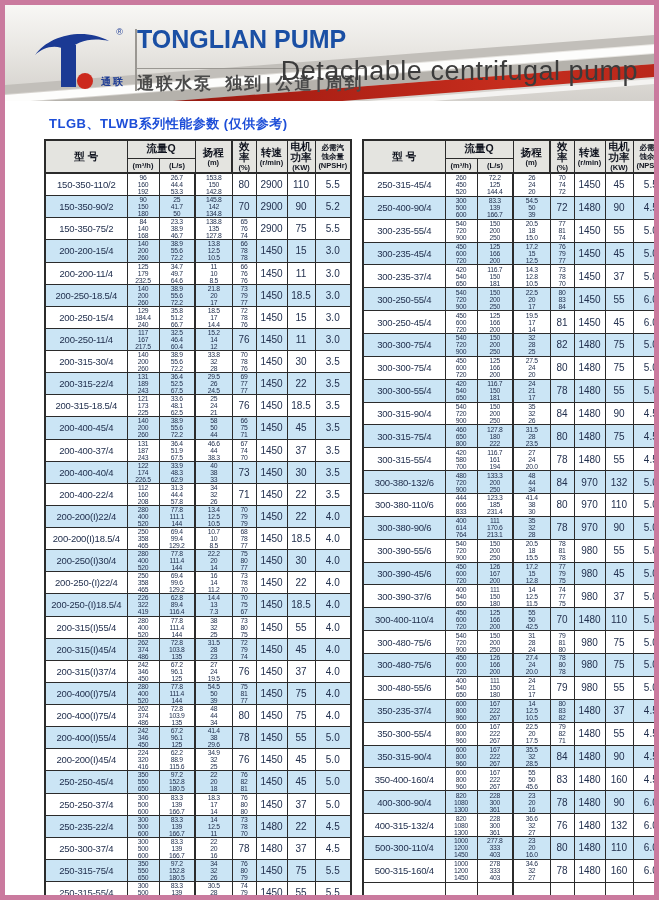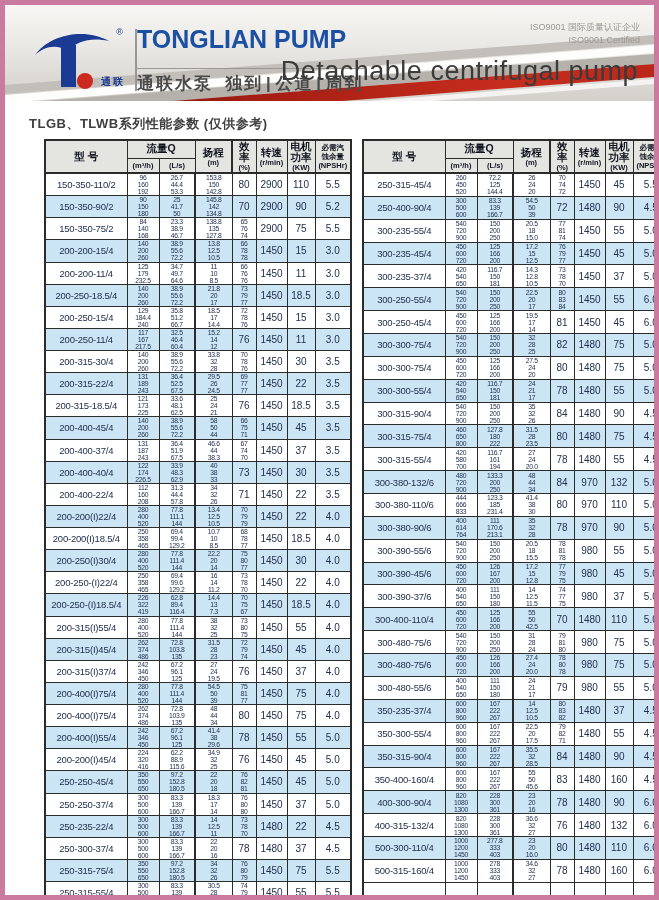--- a/index.html
+++ b/index.html
@@ -20,21 +20,21 @@
   .logo-mark { position:relative; width:92px; height:62px; }
   .logo-reg { position:absolute; right:-2px; top:-2px; font-size:9px; color:#1b3a94; }
   .logo-cn-small { position:absolute; right:-4px; bottom:2px; font-size:10px; font-weight:bold; color:#1b3a94; letter-spacing:2px; }
   .logo-text { border-left:2px solid #9a9792; margin-left:14px; padding-left:0; height:62px; display:flex; flex-direction:column; justify-content:center; }
   .logo-en { font-size:25px; font-weight:bold; color:#1a4fa4; letter-spacing:0px; line-height:26px; font-stretch:condensed; }
   .logo-tagline { margin-top:16px; font-size:17px; font-weight:bold; color:#4a4a4a; letter-spacing:2px; border-top:1px solid #9a9792; padding-top:3px;font-family:Liberation Mono, monospace; }
   .iso { position:absolute; top:16px; right:14px; text-align:right; font-size:9px; color:#9b9archive; color:#9b9894; line-height:13px; z-index:3; }
   .page-title { position:absolute; right:16px; bottom:14px; font-size:27px; color:#3b3b3b; letter-spacing:0.5px; z-index:4;margin-top:24px; }
 
   
-  .section-title { margin:14px 0 6px 24px; font-size:13px; font-weight:bold; color:#404040; letter-spacing:0.5px; }
+  .section-title { margin:14px 0 6px 44px; font-size:13px; font-weight:bold; color:#1d4ed8; letter-spacing:0.5px; }
 
   
   .tables { display:flex; gap:10px; padding:0 22px 0 39px; }
   table { border-collapse:collapse; table-layout:fixed; width:287px; }
   table, th, td { border:1px solid #2b2b2b; }
   table { border-width:2px; }
   thead { border-bottom:2px solid #2b2b2b; background:#e4e4e0; }
   th { font-weight:bold; color:#10141f; padding:0; }
   td { padding:0; text-align:center; vertical-align:middle; color:#22304e; overflow:hidden; }
   .th-cn { font-size:10.5px; line-height:11px; }
@@ -73,24 +73,20 @@
         </svg>
         <span class="logo-reg">®</span>
         <span class="logo-cn-small">通联</span>
       </div>
       <div class="logo-text">
         <div class="logo-en">TONGLIAN PUMP</div>
         <div class="logo-tagline">通联水泵 独到|公道|周到</div>
       </div>
     </div>
 
-    <div class="iso">
-      <div>ISO9001 国际质量认证企业</div>
-      <div>ISO9001 Certified</div>
-    </div>
 
     <div class="page-title">Detachable centrifugal pump</div>
   </div>
 
   <div class="section-title">TLGB、TLWB系列性能参数 (仅供参考)</div>
 
   <div class="tables">
 
     <table class="tbl-left">
       <colgroup>

